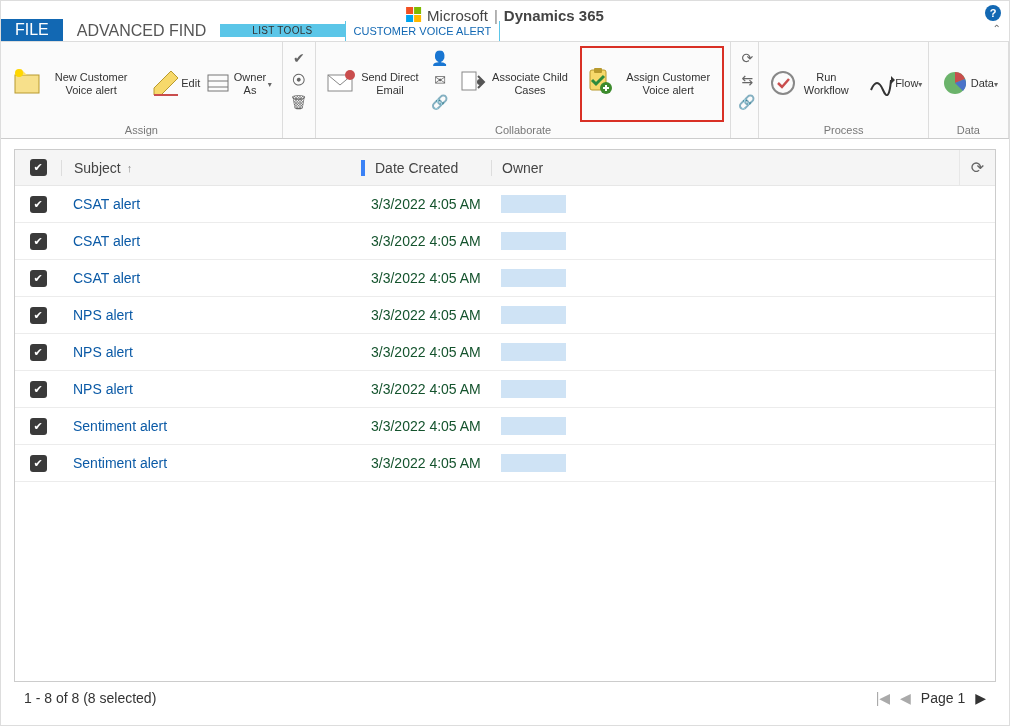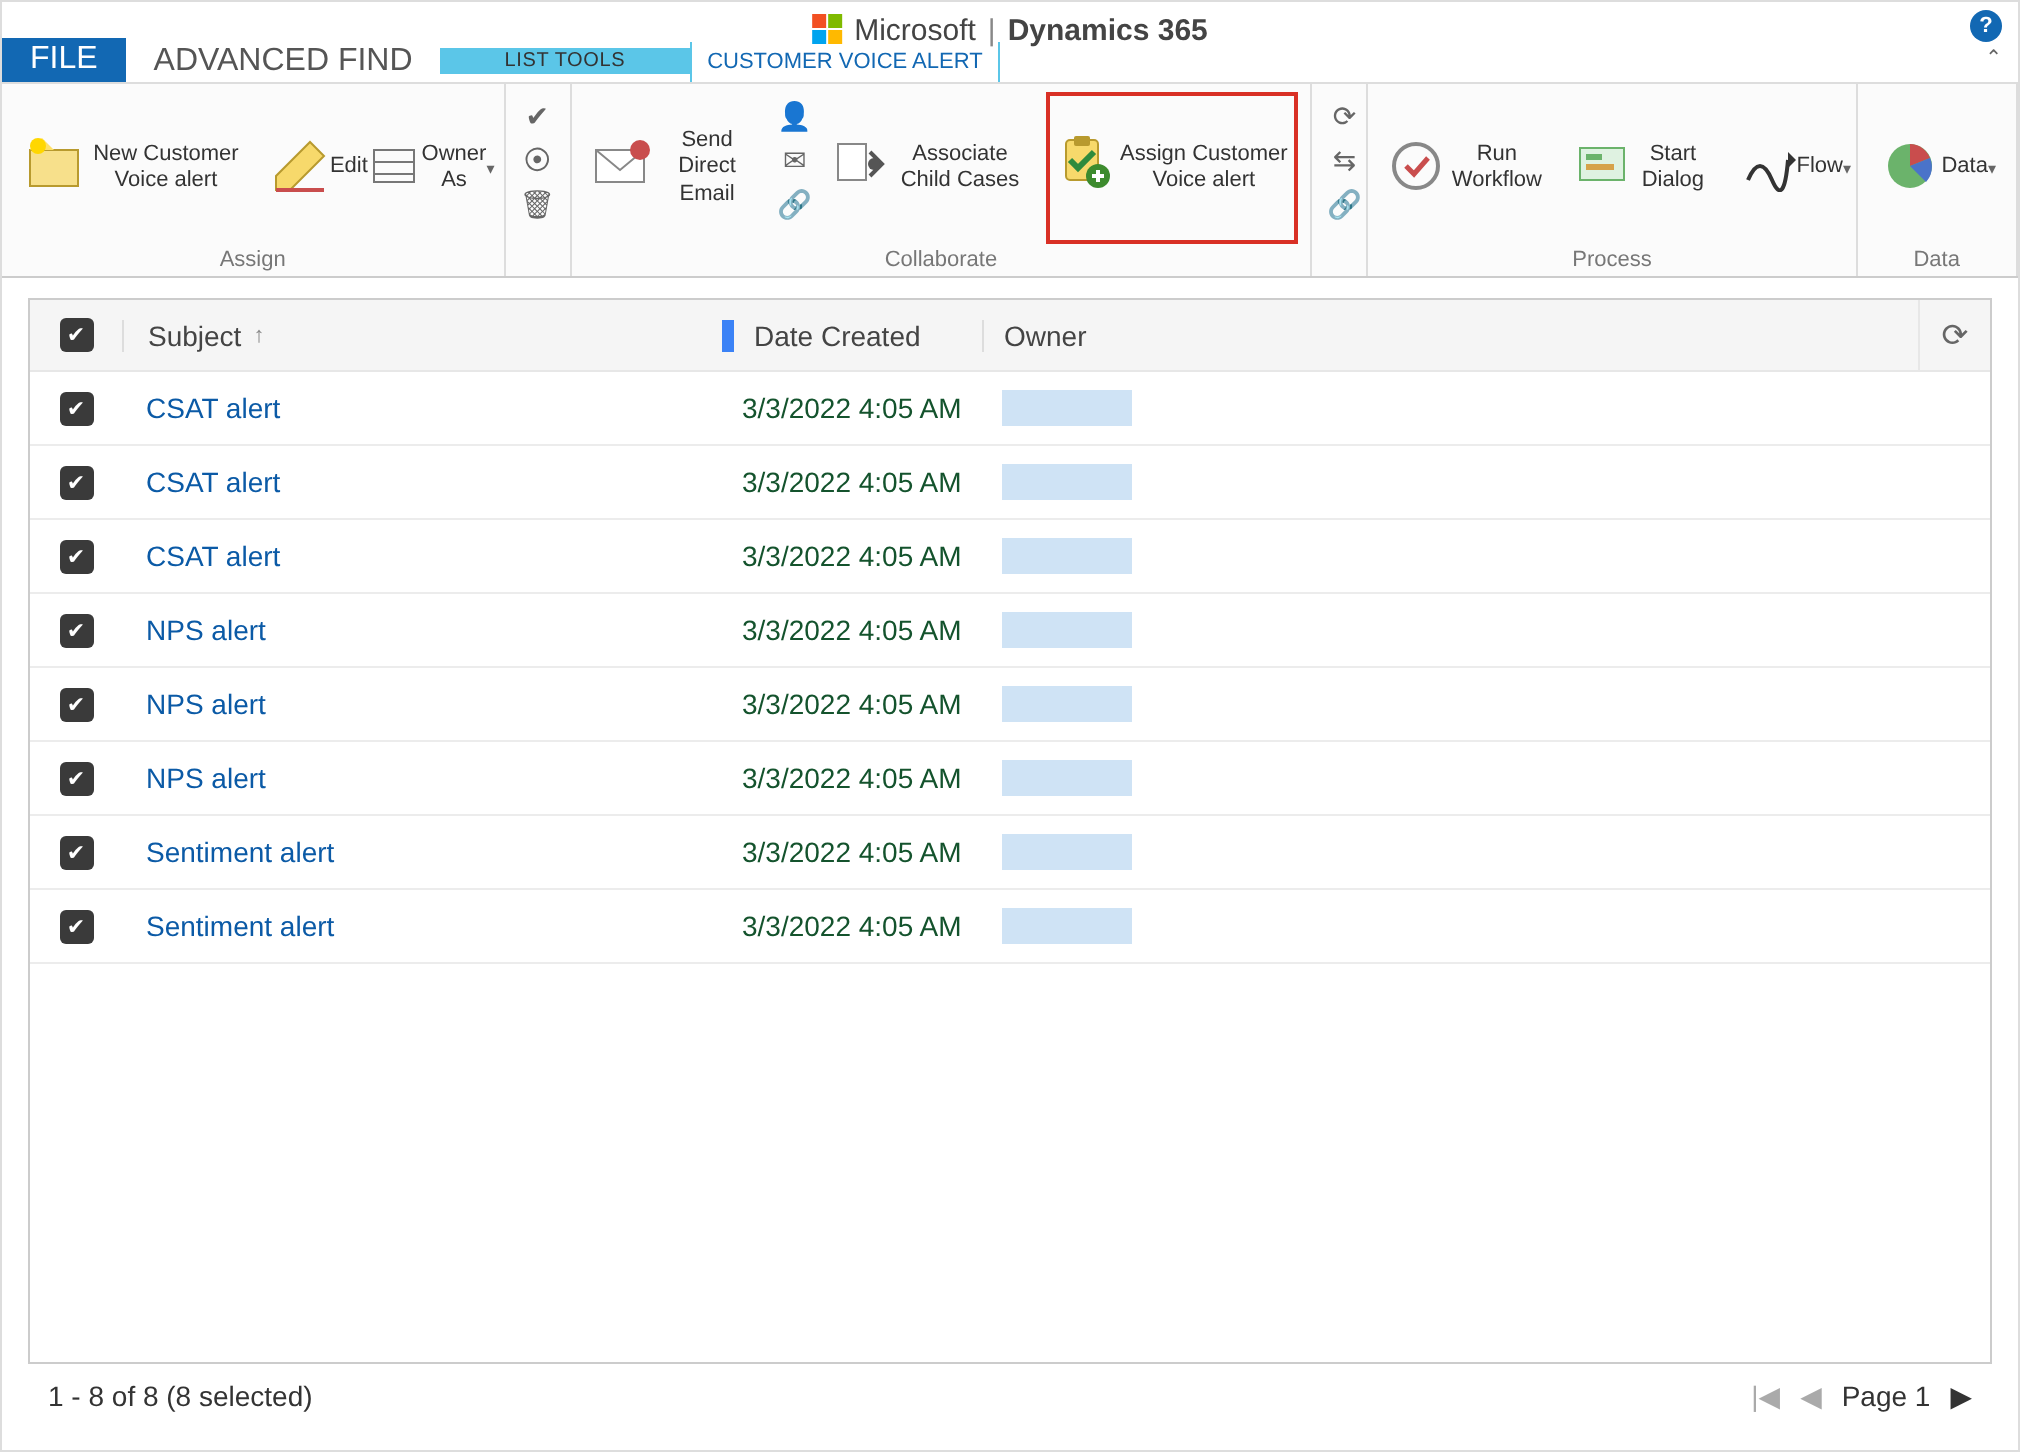--- a/index.html
+++ b/index.html
@@ -32,21 +32,21 @@
 .ribbon-btn.highlighted{border:2px solid #d93025;padding:0 2px}
 .group-label{text-align:center;font-size:11px;color:#777;padding:2px 0}
 .mini-stack{display:flex;flex-direction:column;gap:6px;padding:4px 2px}
 .mini-icon{width:16px;height:16px;font-size:14px;color:#666;cursor:pointer;display:flex;align-items:center;justify-content:center}
 .dropdown-arrow{font-size:8px;color:#666;margin-top:1px}
 
 .content{position:absolute;left:14px;right:14px;top:149px;bottom:44px;border:1px solid #ccc;background:#fff;display:flex;flex-direction:column}
 .grid-header{display:flex;align-items:center;height:36px;background:#f5f5f5;border-bottom:1px solid #e7e7e7;font-size:14px;color:#444}
 .col-check{width:46px;display:flex;justify-content:center}
 .col-subject{width:300px;padding-left:12px;border-left:1px solid #ddd;display:flex;align-items:center;gap:6px}
-.col-date{width:130px;border-left:6px solid #3b82f6;padding-left:10px}
+.col-date{width:130px;border-left:4px solid #3b82f6;padding-left:10px}
 .col-owner{flex:1;border-left:1px solid #ddd;padding-left:10px;position:relative}
 .col-owner::after{content:"";position:absolute;left:92px;top:8px;bottom:8px;border-left:1px solid #ddd}
 .sort-arrow{font-size:11px;color:#888}
 .refresh{width:36px;display:flex;justify-content:center;font-size:16px;color:#666;cursor:pointer;border-left:1px solid #e7e7e7;height:100%;align-items:center}
 .grid-body{flex:1;overflow:auto}
 .row{display:flex;align-items:center;height:37px;border-bottom:1px solid #ececec;font-size:14px}
 .row .col-subject{border:none}
 .row .col-date{border:none;color:#14532d}
 .row .col-owner{border:none}
 .row .col-owner::after{display:none}
@@ -197,30 +197,20 @@
         <span class="ribbon-icon">
           <svg width="28" height="28">
               <circle cx="14" cy="14" r="11" fill="none" stroke="#888" stroke-width="2"></circle>
               <path d="M9 14 l4 4 7-8" stroke="#c94d4d" stroke-width="2.5" fill="none"></path>
             </svg>
         </span>
         <span>Run Workflow</span>
       </div>
       <div class="ribbon-btn small">
         <span class="ribbon-icon">
-          <svg width="28" height="28">
-              <rect x="3" y="5" width="22" height="16" fill="#dff2e1" stroke="#6bb36b"></rect>
-              <rect x="6" y="8" width="8" height="3" fill="#6bb36b"></rect>
-              <rect x="6" y="13" width="14" height="3" fill="#d6a24a"></rect>
-            </svg>
-        </span>
-        <span>Start Dialog</span>
-      </div>
-      <div class="ribbon-btn small">
-        <span class="ribbon-icon">
           <svg width="28" height="26">
               <path d="M4 20 q6-14 12 0 t8-10" stroke="#333" stroke-width="2" fill="none"></path>
               <polygon points="24,6 28,10 24,14" fill="#333"></polygon>
             </svg>
         </span>
         <span>Flow</span>
         <span class="dropdown-arrow">▾</span>
       </div>
     </div>
     <div class="group-label">Process</div>

